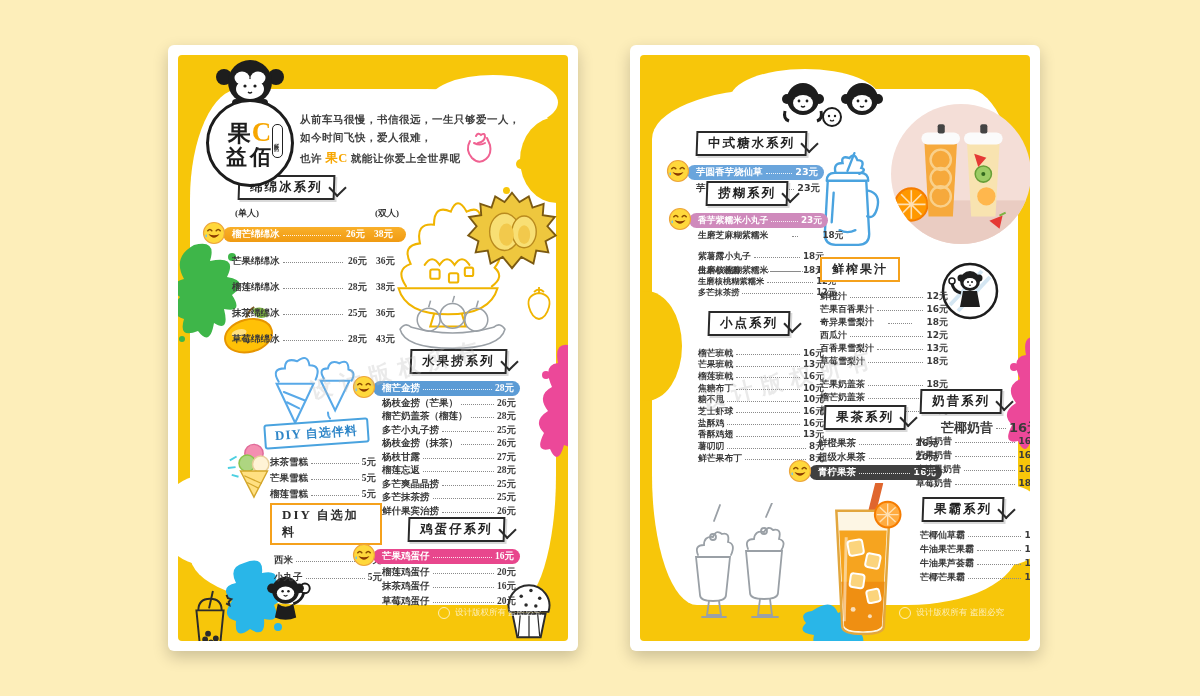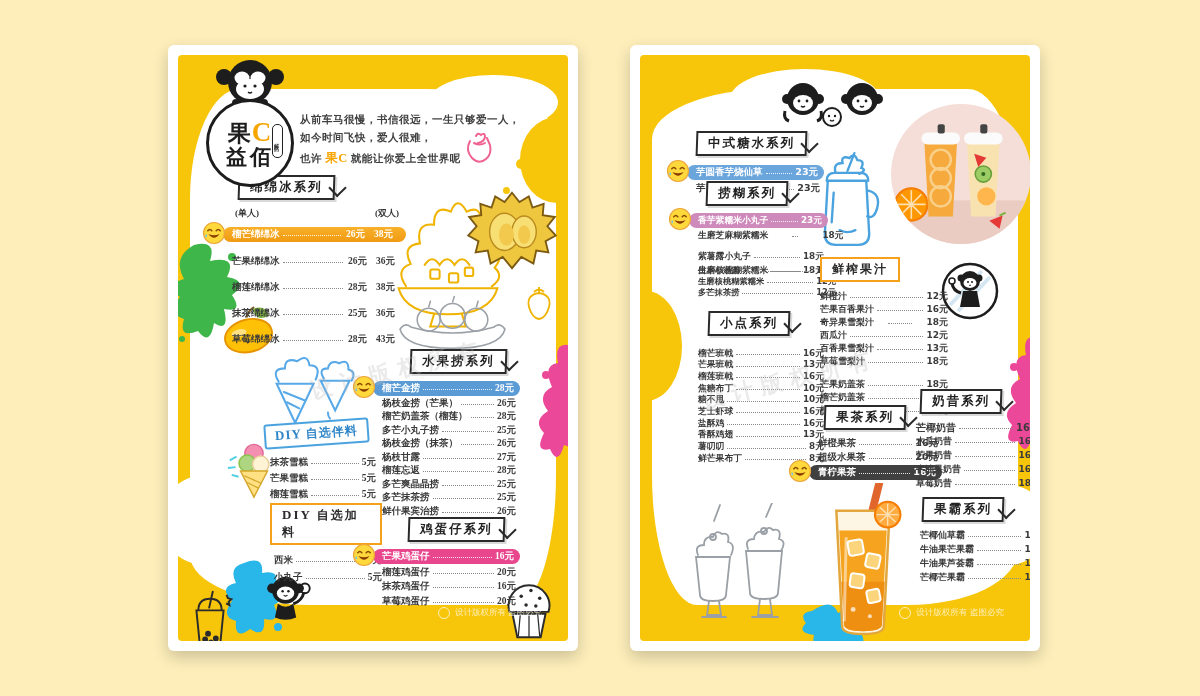--- a/index.html
+++ b/index.html
@@ -855,21 +855,21 @@
               <span class="lead"></span>
               <span class="pr">16元</span>
             </div>
           </div>
       </div>
 
       <div class="sec" style="left:276px;top:334px;width:124px;">
         <div class="banner" style="margin-left:4px;">奶昔系列</div>
         <div class="rows">
 
-            <div class="row" style="font-size:10px;margin-bottom:1px;">
+            <div class="row" style="font-size:13px;margin-bottom:1px;margin-left:25px;">
               <span class="nm">芒椰奶昔</span>
               <span class="lead"></span>
               <span class="pr">16元</span>
             </div>
 
             <div class="row" style="font-size:9px;margin-bottom:1px;">
               <span class="nm">木瓜奶昔</span>
               <span class="lead"></span>
               <span class="pr">16元</span>
             </div>

